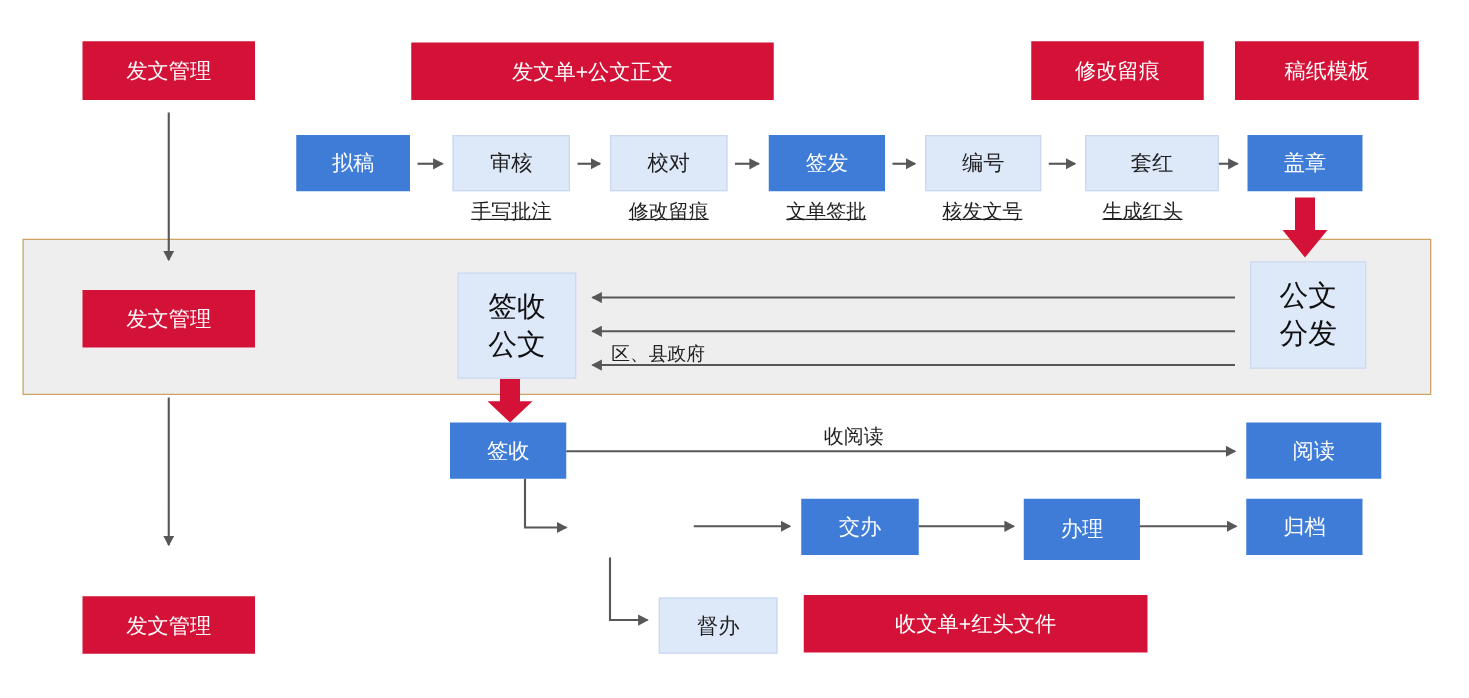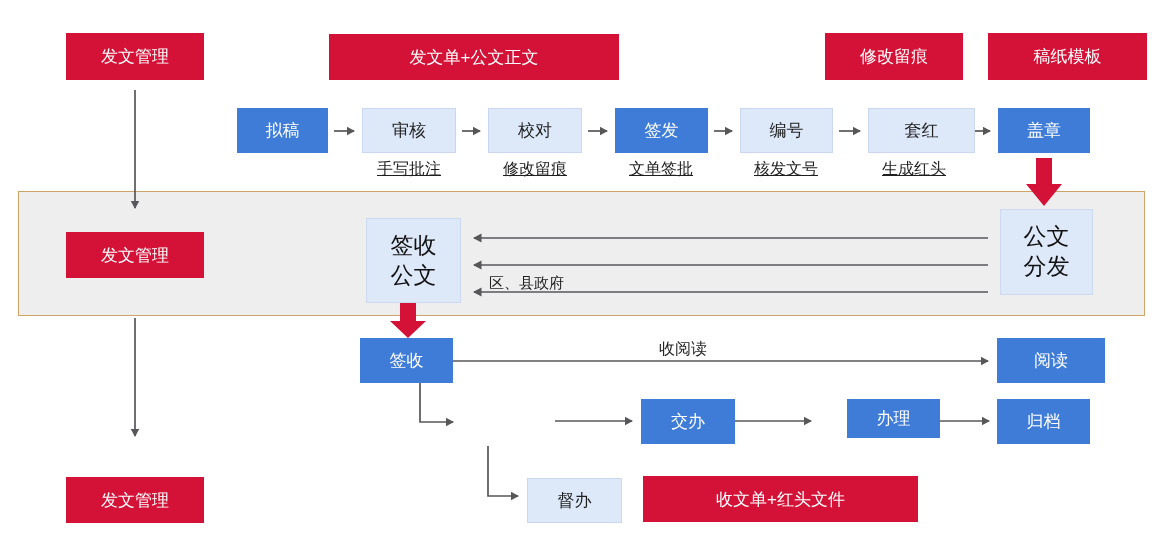--- a/index.html
+++ b/index.html
@@ -76,21 +76,21 @@
   <div class="node red-box" style="left:66px;top:477px;width:138px;height:46px;">
     <span>发文管理</span>
   </div>
 
   <div class="node red-box" style="left:329px;top:34px;width:290px;height:46px;">
     <span>发文单+公文正文</span>
   </div>
   <div class="node red-box" style="left:825px;top:33px;width:138px;height:47px;">
     <span>修改留痕</span>
   </div>
-  <div class="node red-box" style="left:988px;top:33px;width:159px;height:47px;">
+  <div class="node red-box" style="left:988px;top:33px;width:147px;height:47px;">
     <span>稿纸模板</span>
   </div>
 
   <div class="node light-box" style="left:362px;top:108px;width:94px;height:45px;">
     <span>审核</span>
   </div>
   <div class="node blue-box" style="left:237px;top:108px;width:91px;height:45px;">
     <span>拟稿</span>
   </div>
   <div class="node light-box" style="left:488px;top:108px;width:94px;height:45px;">
@@ -129,21 +129,21 @@
     <span>签收</span>
   </div>
   <div class="arrow-label" style="left:623px;top:339px;width:120px;">收阅读</div>
   <div class="node blue-box" style="left:997px;top:338px;width:108px;height:45px;">
     <span>阅读</span>
   </div>
 
   <div class="node blue-box" style="left:641px;top:399px;width:94px;height:45px;">
     <span>交办</span>
   </div>
-  <div class="node blue-box" style="left:819px;top:399px;width:93px;height:39px;margin-left:28px;">
+  <div class="node blue-box" style="left:819px;top:399px;width:93px;height:49px;">
     <span>办理</span>
   </div>
   <div class="node blue-box" style="left:997px;top:399px;width:93px;height:45px;">
     <span>归档</span>
   </div>
 
   <div class="node light-box" style="left:527px;top:478px;width:95px;height:45px;">
     <span>督办</span>
   </div>
   <div class="node red-box" style="left:643px;top:476px;width:275px;height:46px;">

